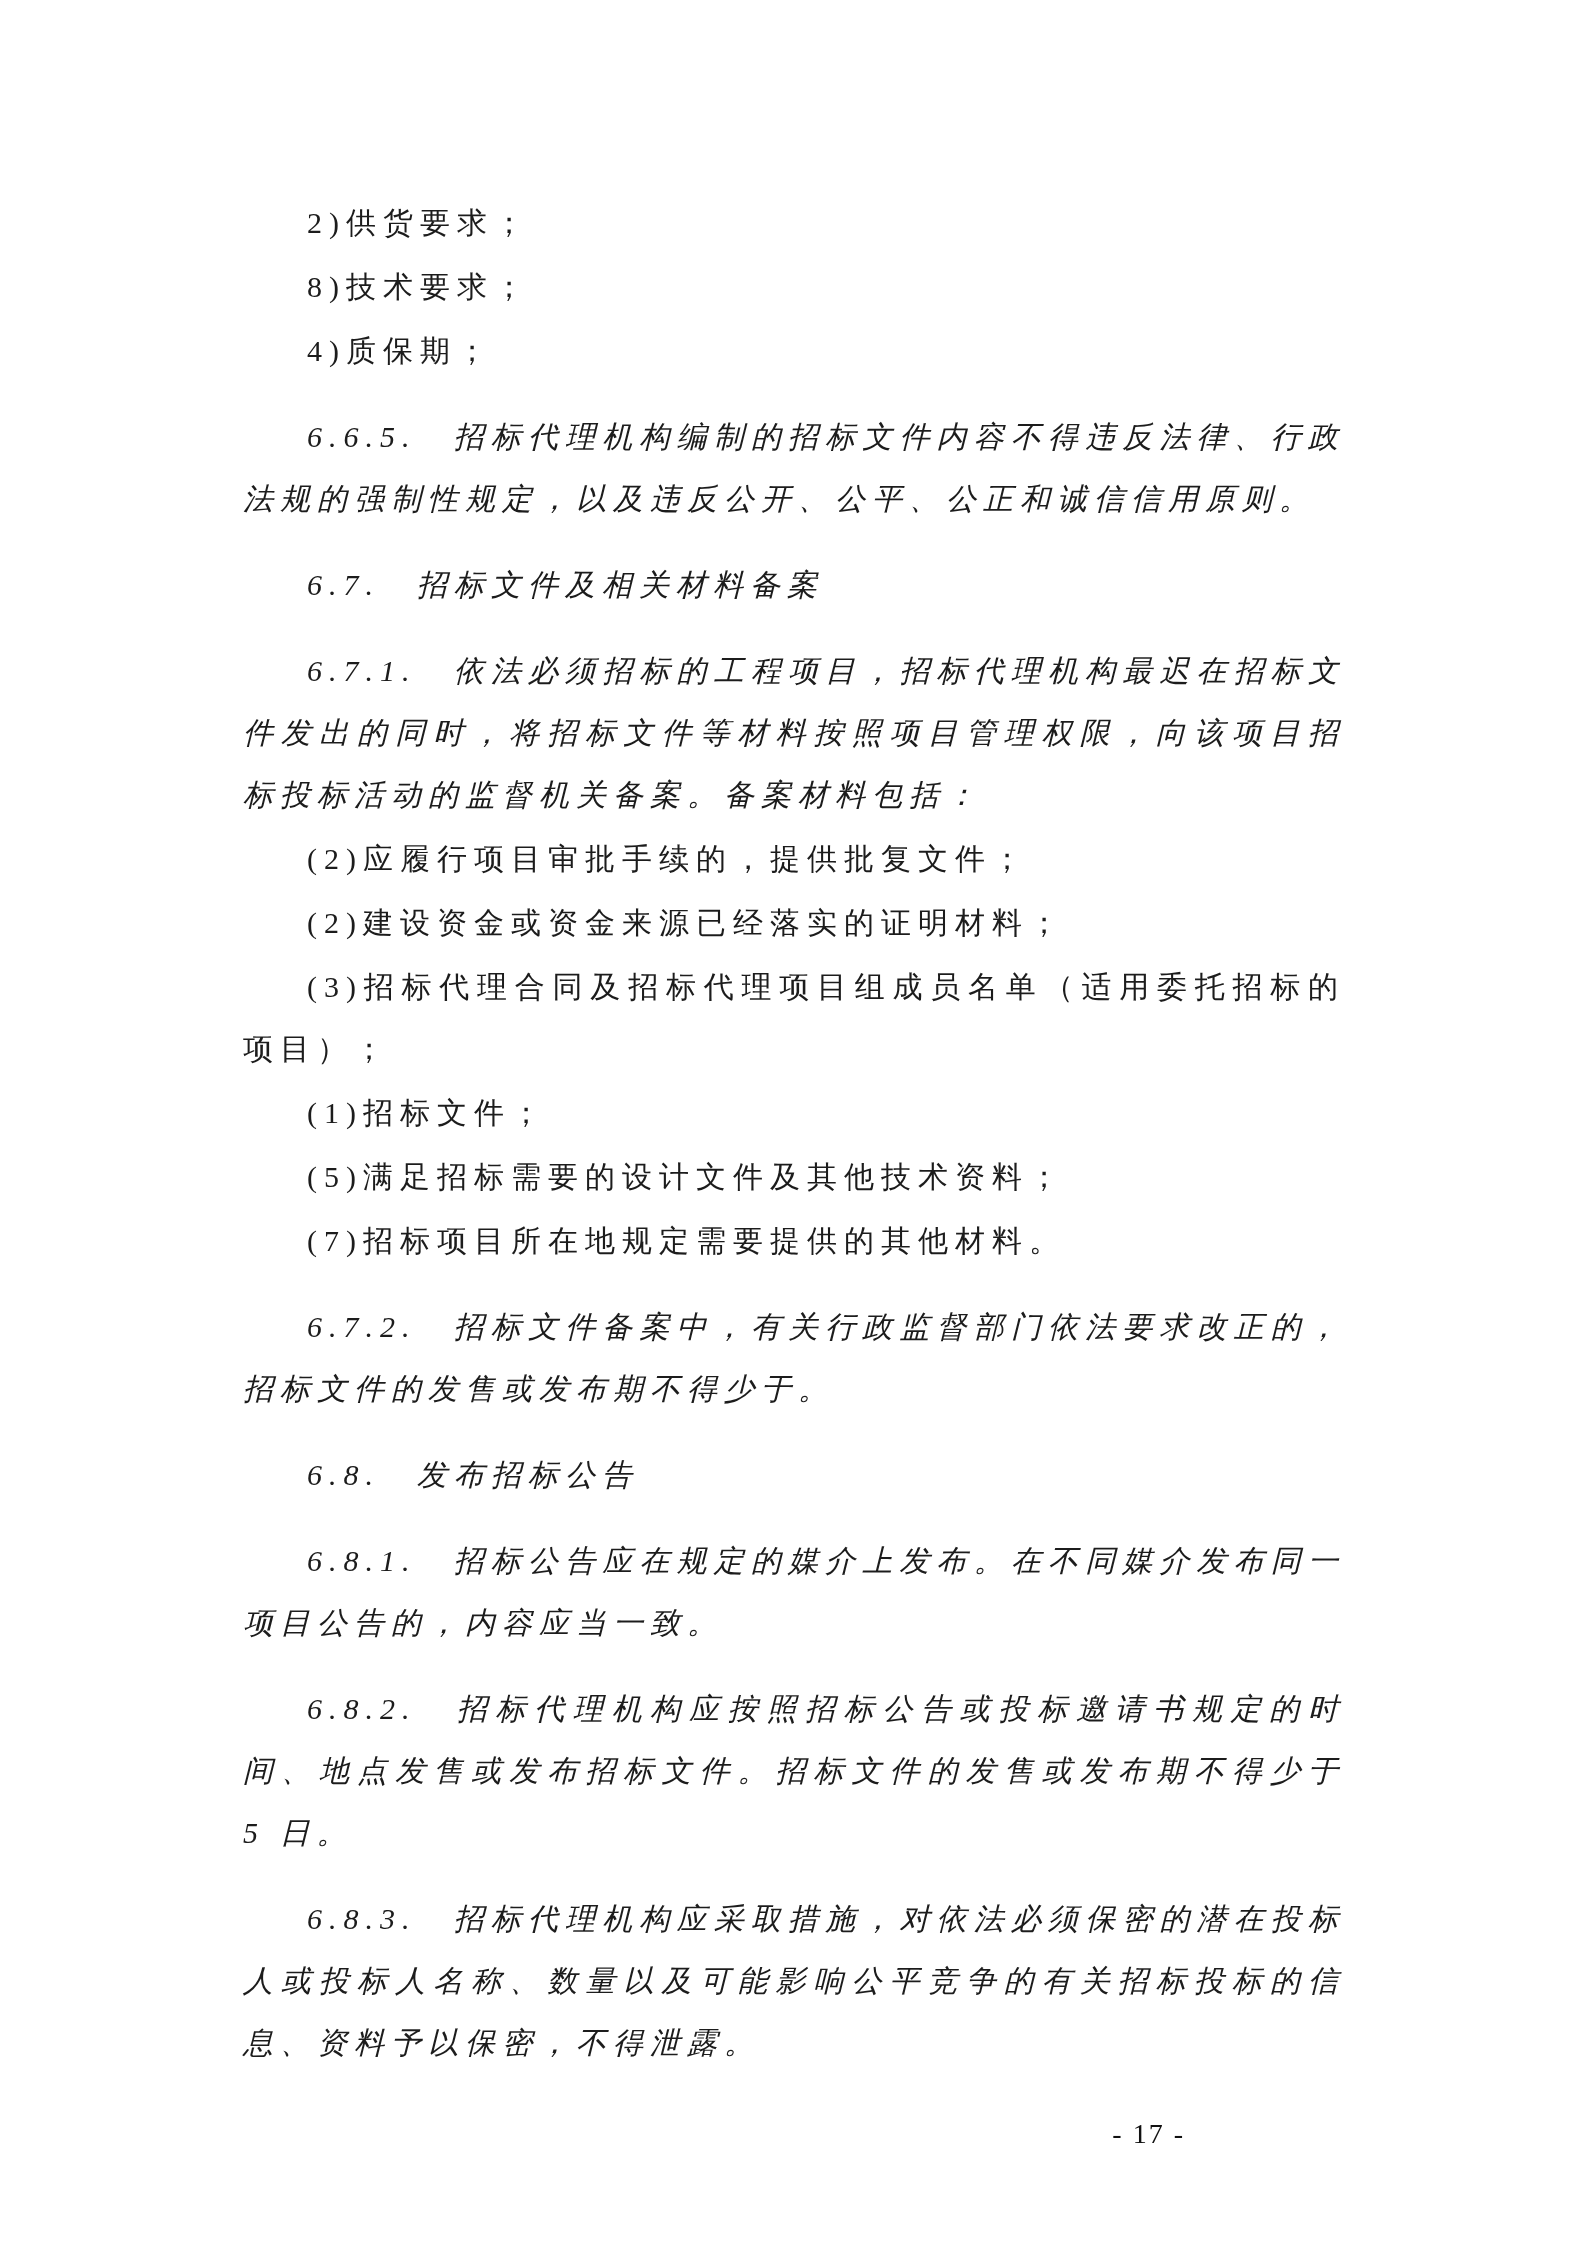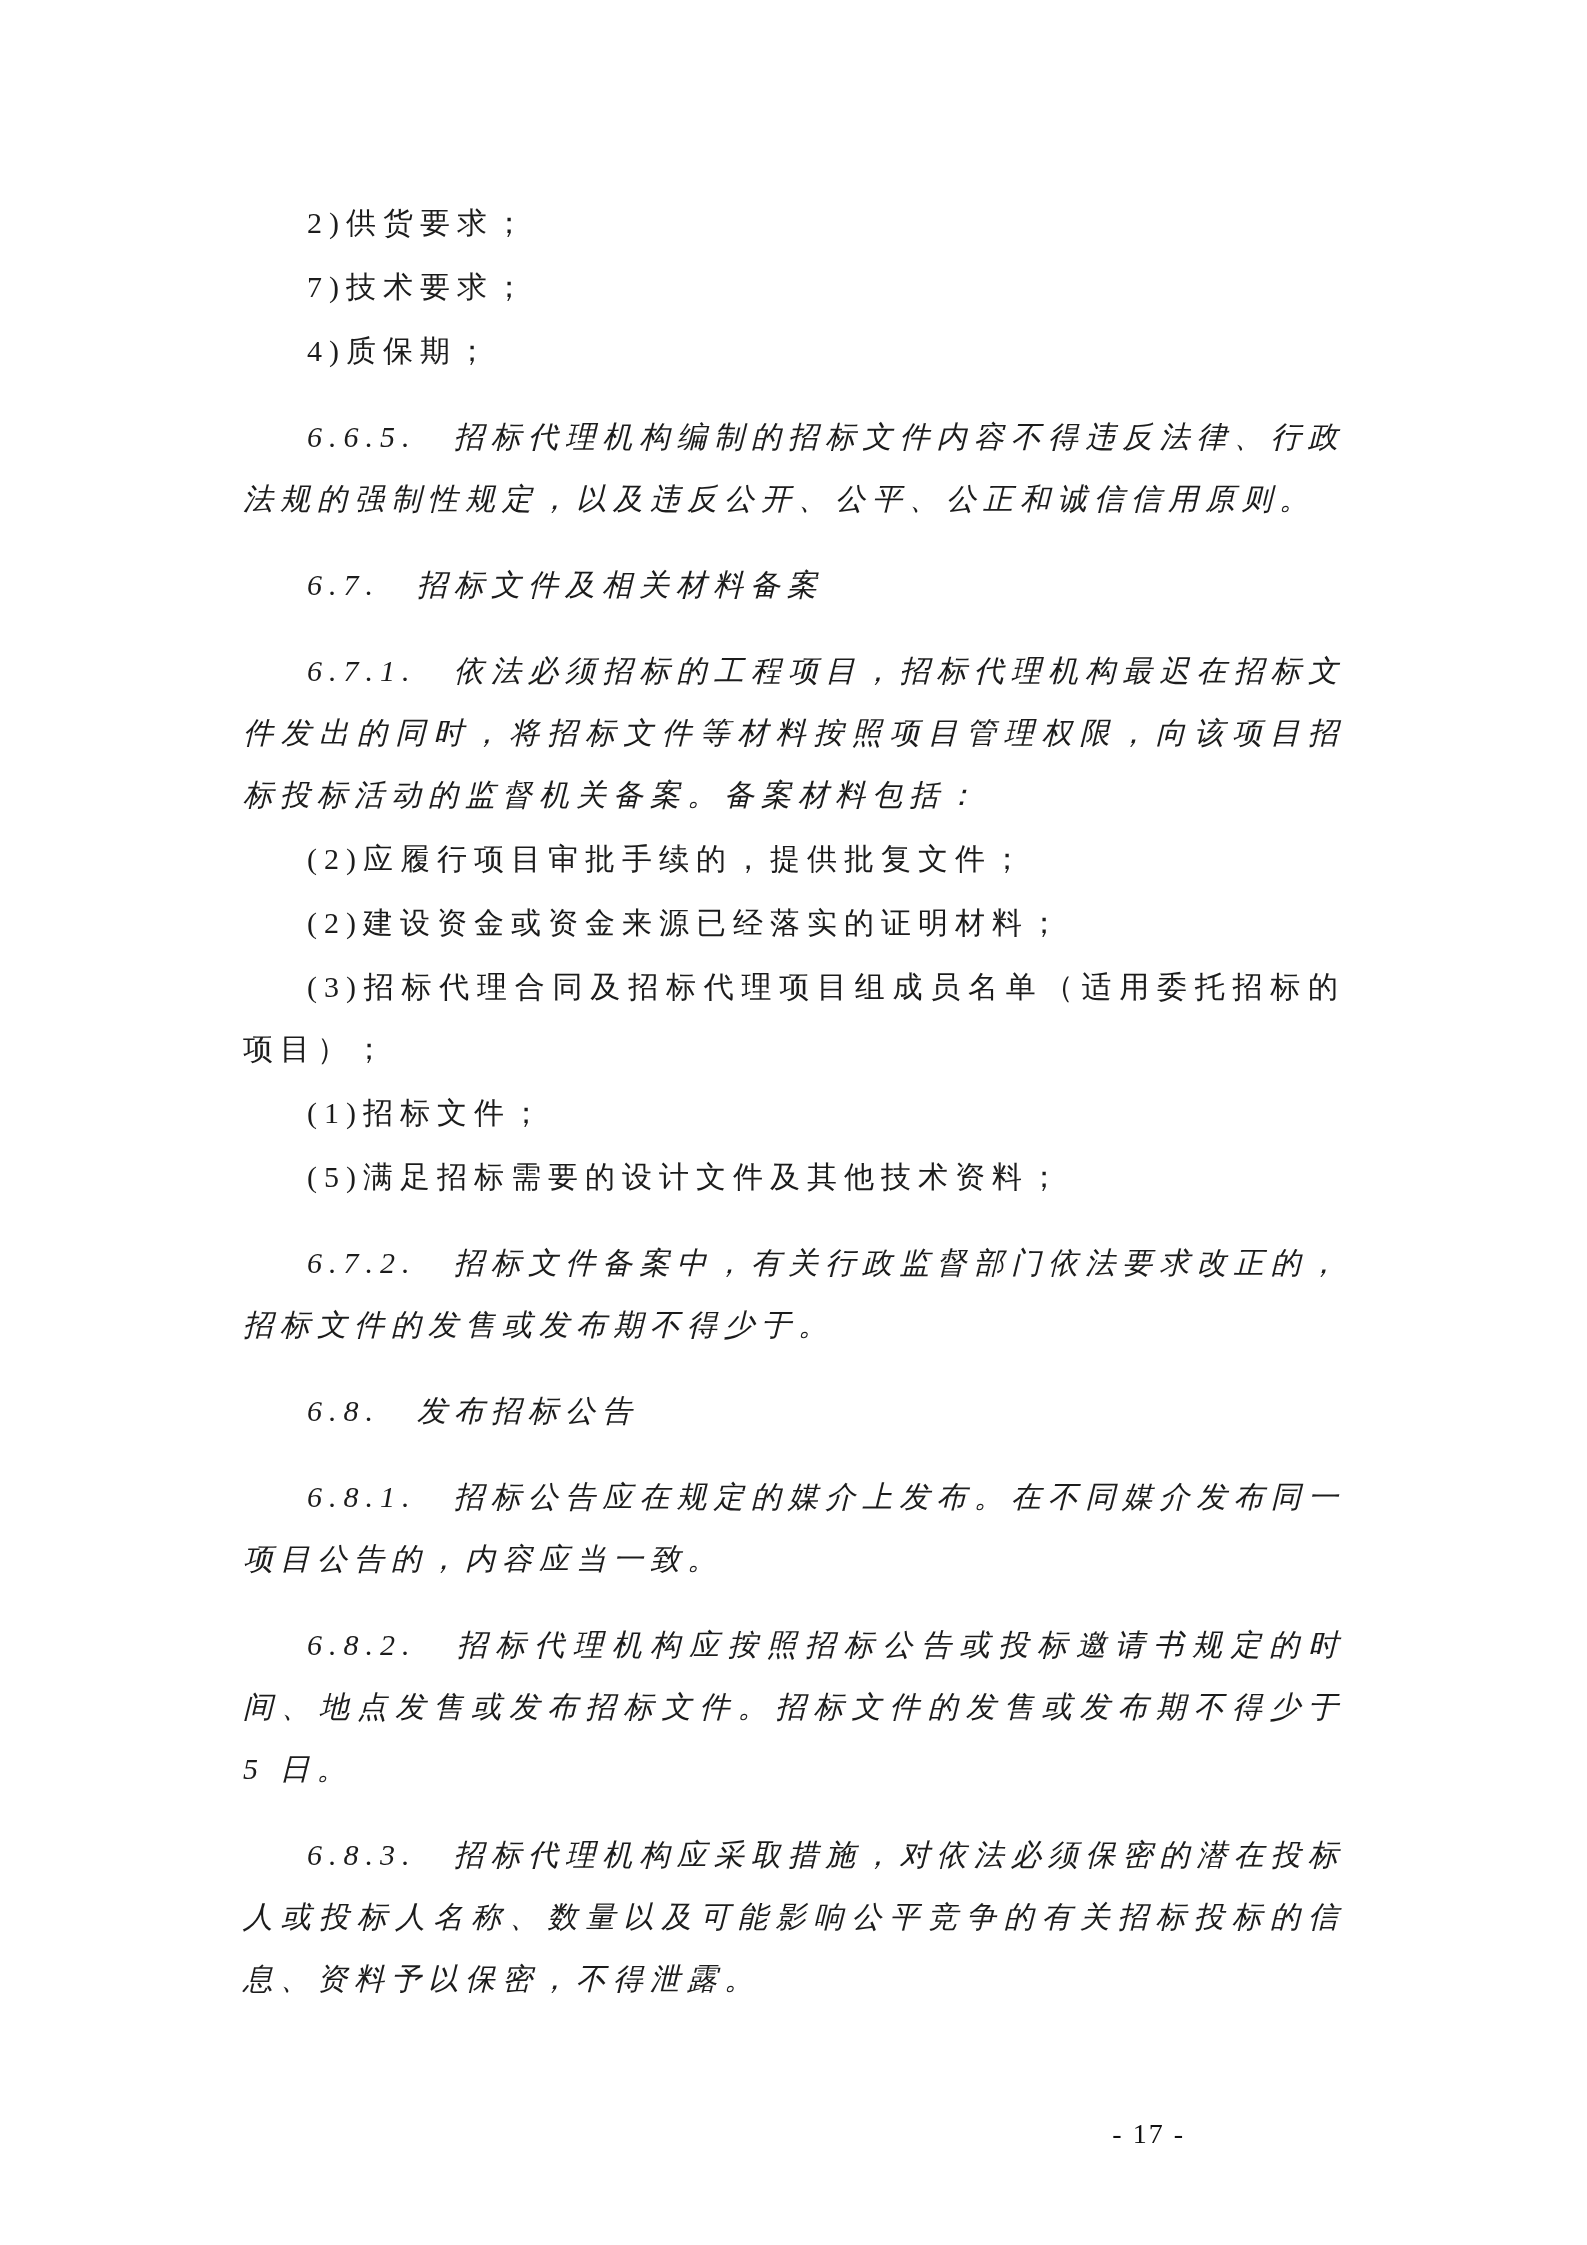--- a/index.html
+++ b/index.html
@@ -53,30 +53,31 @@
     color: #111111;
     font-family: Liberation Serif, serif;
   }
 </style>
 </head>
 <body>
 
 <div class="page">
   <div class="content">
     <p class="li">2)供货要求；</p>
-    <p class="li">7)技术要求；</p>
+    <p class="li">8)技术要求；</p>
     <p class="li">4)质保期；</p>
     <p class="para">6.6.5.　招标代理机构编制的招标文件内容不得违反法律、行政法规的强制性规定，以及违反公开、公平、公正和诚信信用原则。</p>
     <p class="heading">6.7.　招标文件及相关材料备案</p>
     <p class="para">6.7.1.　依法必须招标的工程项目，招标代理机构最迟在招标文件发出的同时，将招标文件等材料按照项目管理权限，向该项目招标投标活动的监督机关备案。备案材料包括：</p>
     <p class="li">(2)应履行项目审批手续的，提供批复文件；</p>
     <p class="li">(2)建设资金或资金来源已经落实的证明材料；</p>
     <p class="li">(3)招标代理合同及招标代理项目组成员名单（适用委托招标的项目）；</p>
     <p class="li">(1)招标文件；</p>
     <p class="li">(5)满足招标需要的设计文件及其他技术资料；</p>
+    <p class="li">(7)招标项目所在地规定需要提供的其他材料。</p>
     <p class="para">6.7.2.　招标文件备案中，有关行政监督部门依法要求改正的，招标文件的发售或发布期不得少于。</p>
     <p class="heading">6.8.　发布招标公告</p>
     <p class="para">6.8.1.　招标公告应在规定的媒介上发布。在不同媒介发布同一项目公告的，内容应当一致。</p>
     <p class="para">6.8.2.　招标代理机构应按照招标公告或投标邀请书规定的时间、地点发售或发布招标文件。招标文件的发售或发布期不得少于 5 日。</p>
     <p class="para">6.8.3.　招标代理机构应采取措施，对依法必须保密的潜在投标人或投标人名称、数量以及可能影响公平竞争的有关招标投标的信息、资料予以保密，不得泄露。</p>
   </div>
   <div class="footer">- 17 -</div>
 </div>
 
 </body></html>

